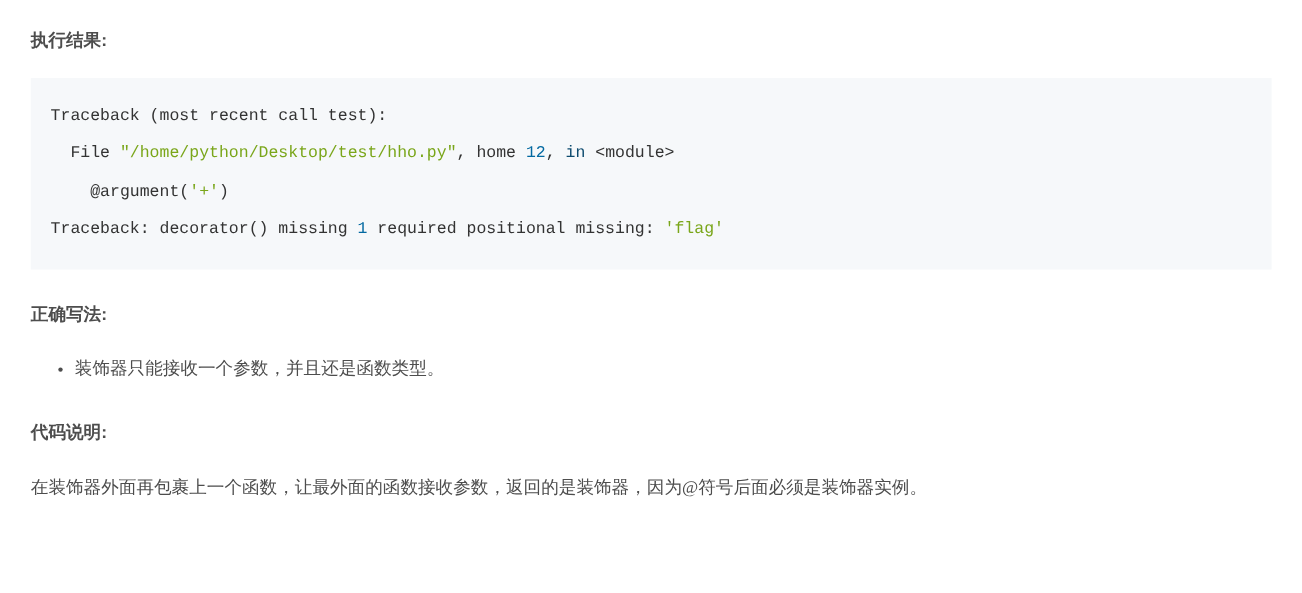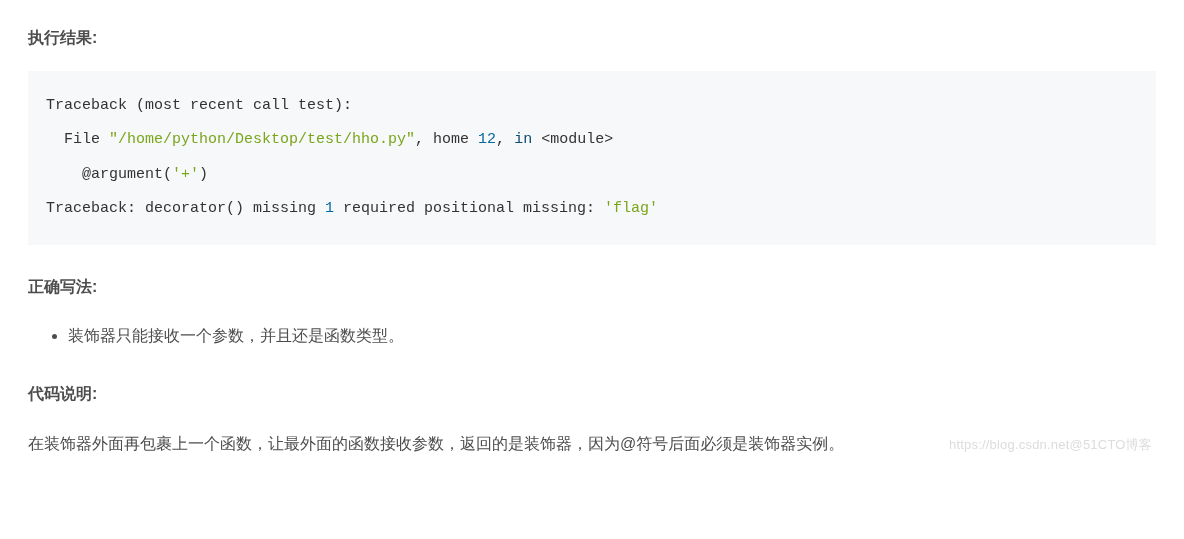--- a/index.html
+++ b/index.html
@@ -36,20 +36,21 @@
     list-style: disc;
     padding-left: 40px;
     margin-bottom: 28px;
     color: #4d4d4d;
   }
   ul.explain li { line-height: 2; font-family: Liberation Serif, serif; }
   .paragraph {
     color: #4d4d4d;
     line-height: 2.2;
     position: relative;
+    font-family: Liberation Serif, serif;
   }
   .watermark {
     position: absolute;
     right: 4px;
     bottom: 2px;
     font-size: 13px;
     color: #dcdcdc;
     letter-spacing: 0.2px;
     pointer-events: none;
     user-select: none;
@@ -68,14 +69,13 @@
 <div class="section-heading">正确写法:</div>
 
 <ul class="explain">
   <li>装饰器只能接收一个参数，并且还是函数类型。</li>
 </ul>
 
 <div class="section-heading">代码说明:</div>
 
 <div class="paragraph">
   <span>在装饰器外面再包裹上一个函数，让最外面的函数接收参数，返回的是装饰器，因为@符号后面必须是装饰器实例。</span>
-  <span class="watermark">https://blog.csdn.net@51CTO博客</span>
 </div>
 
 </body></html>

